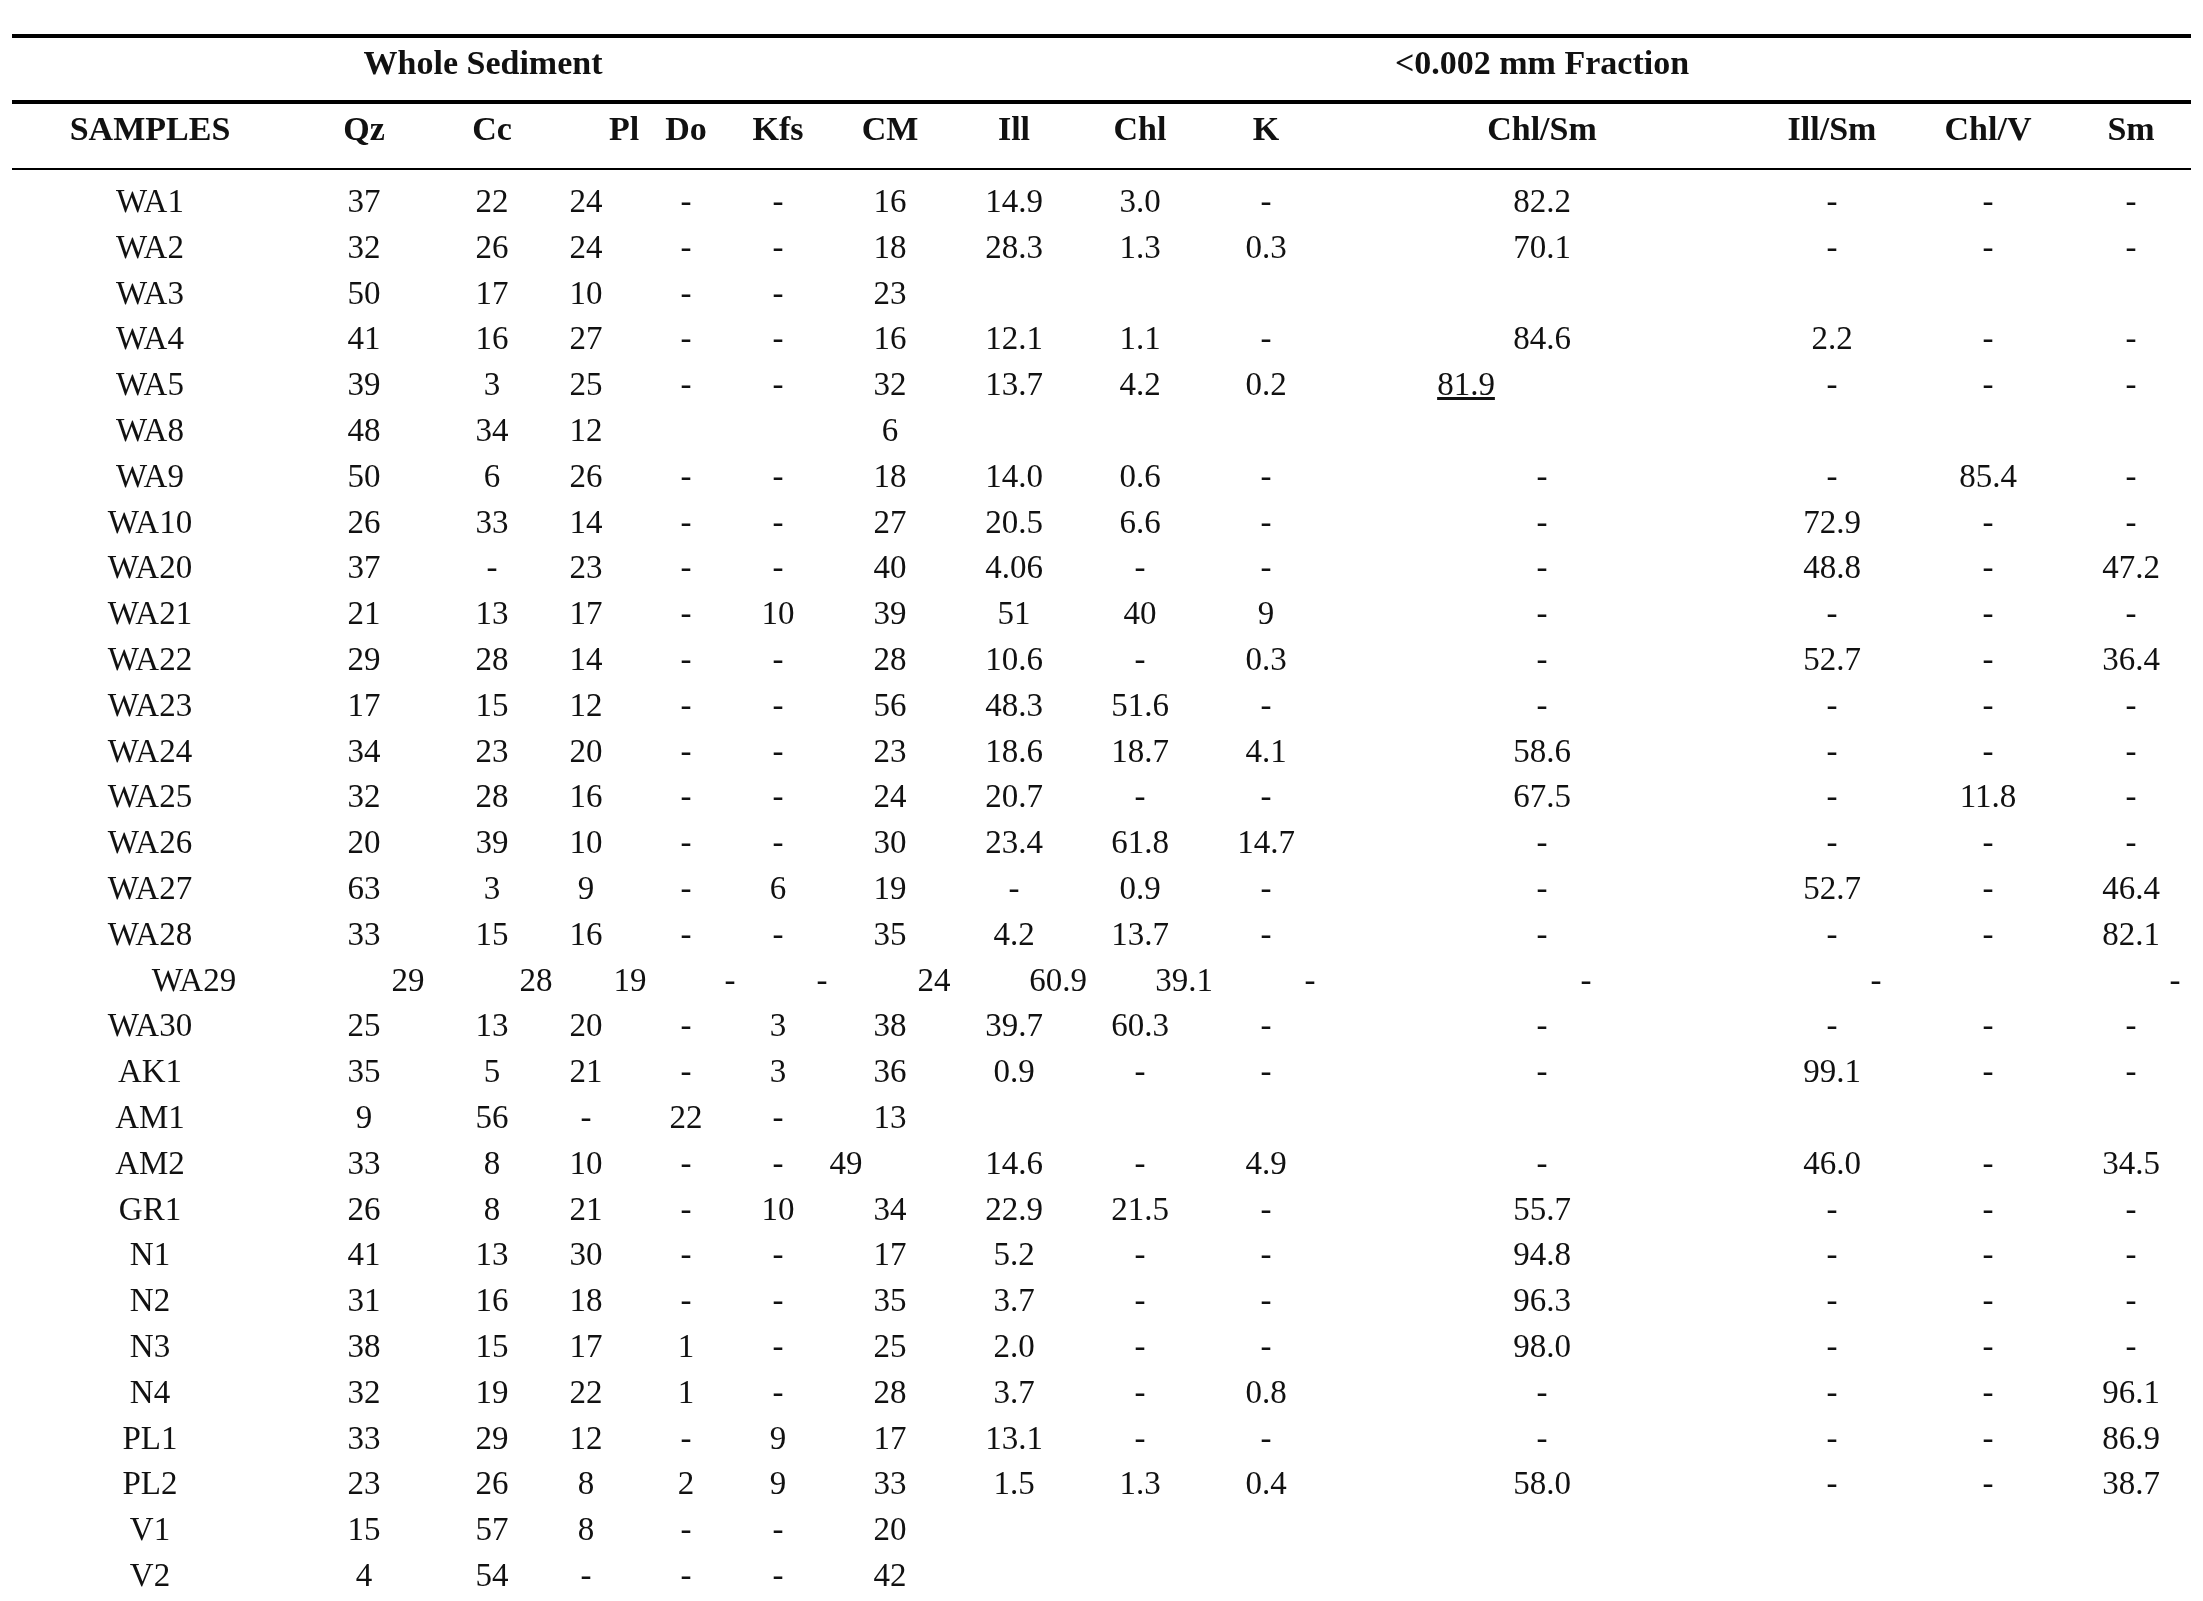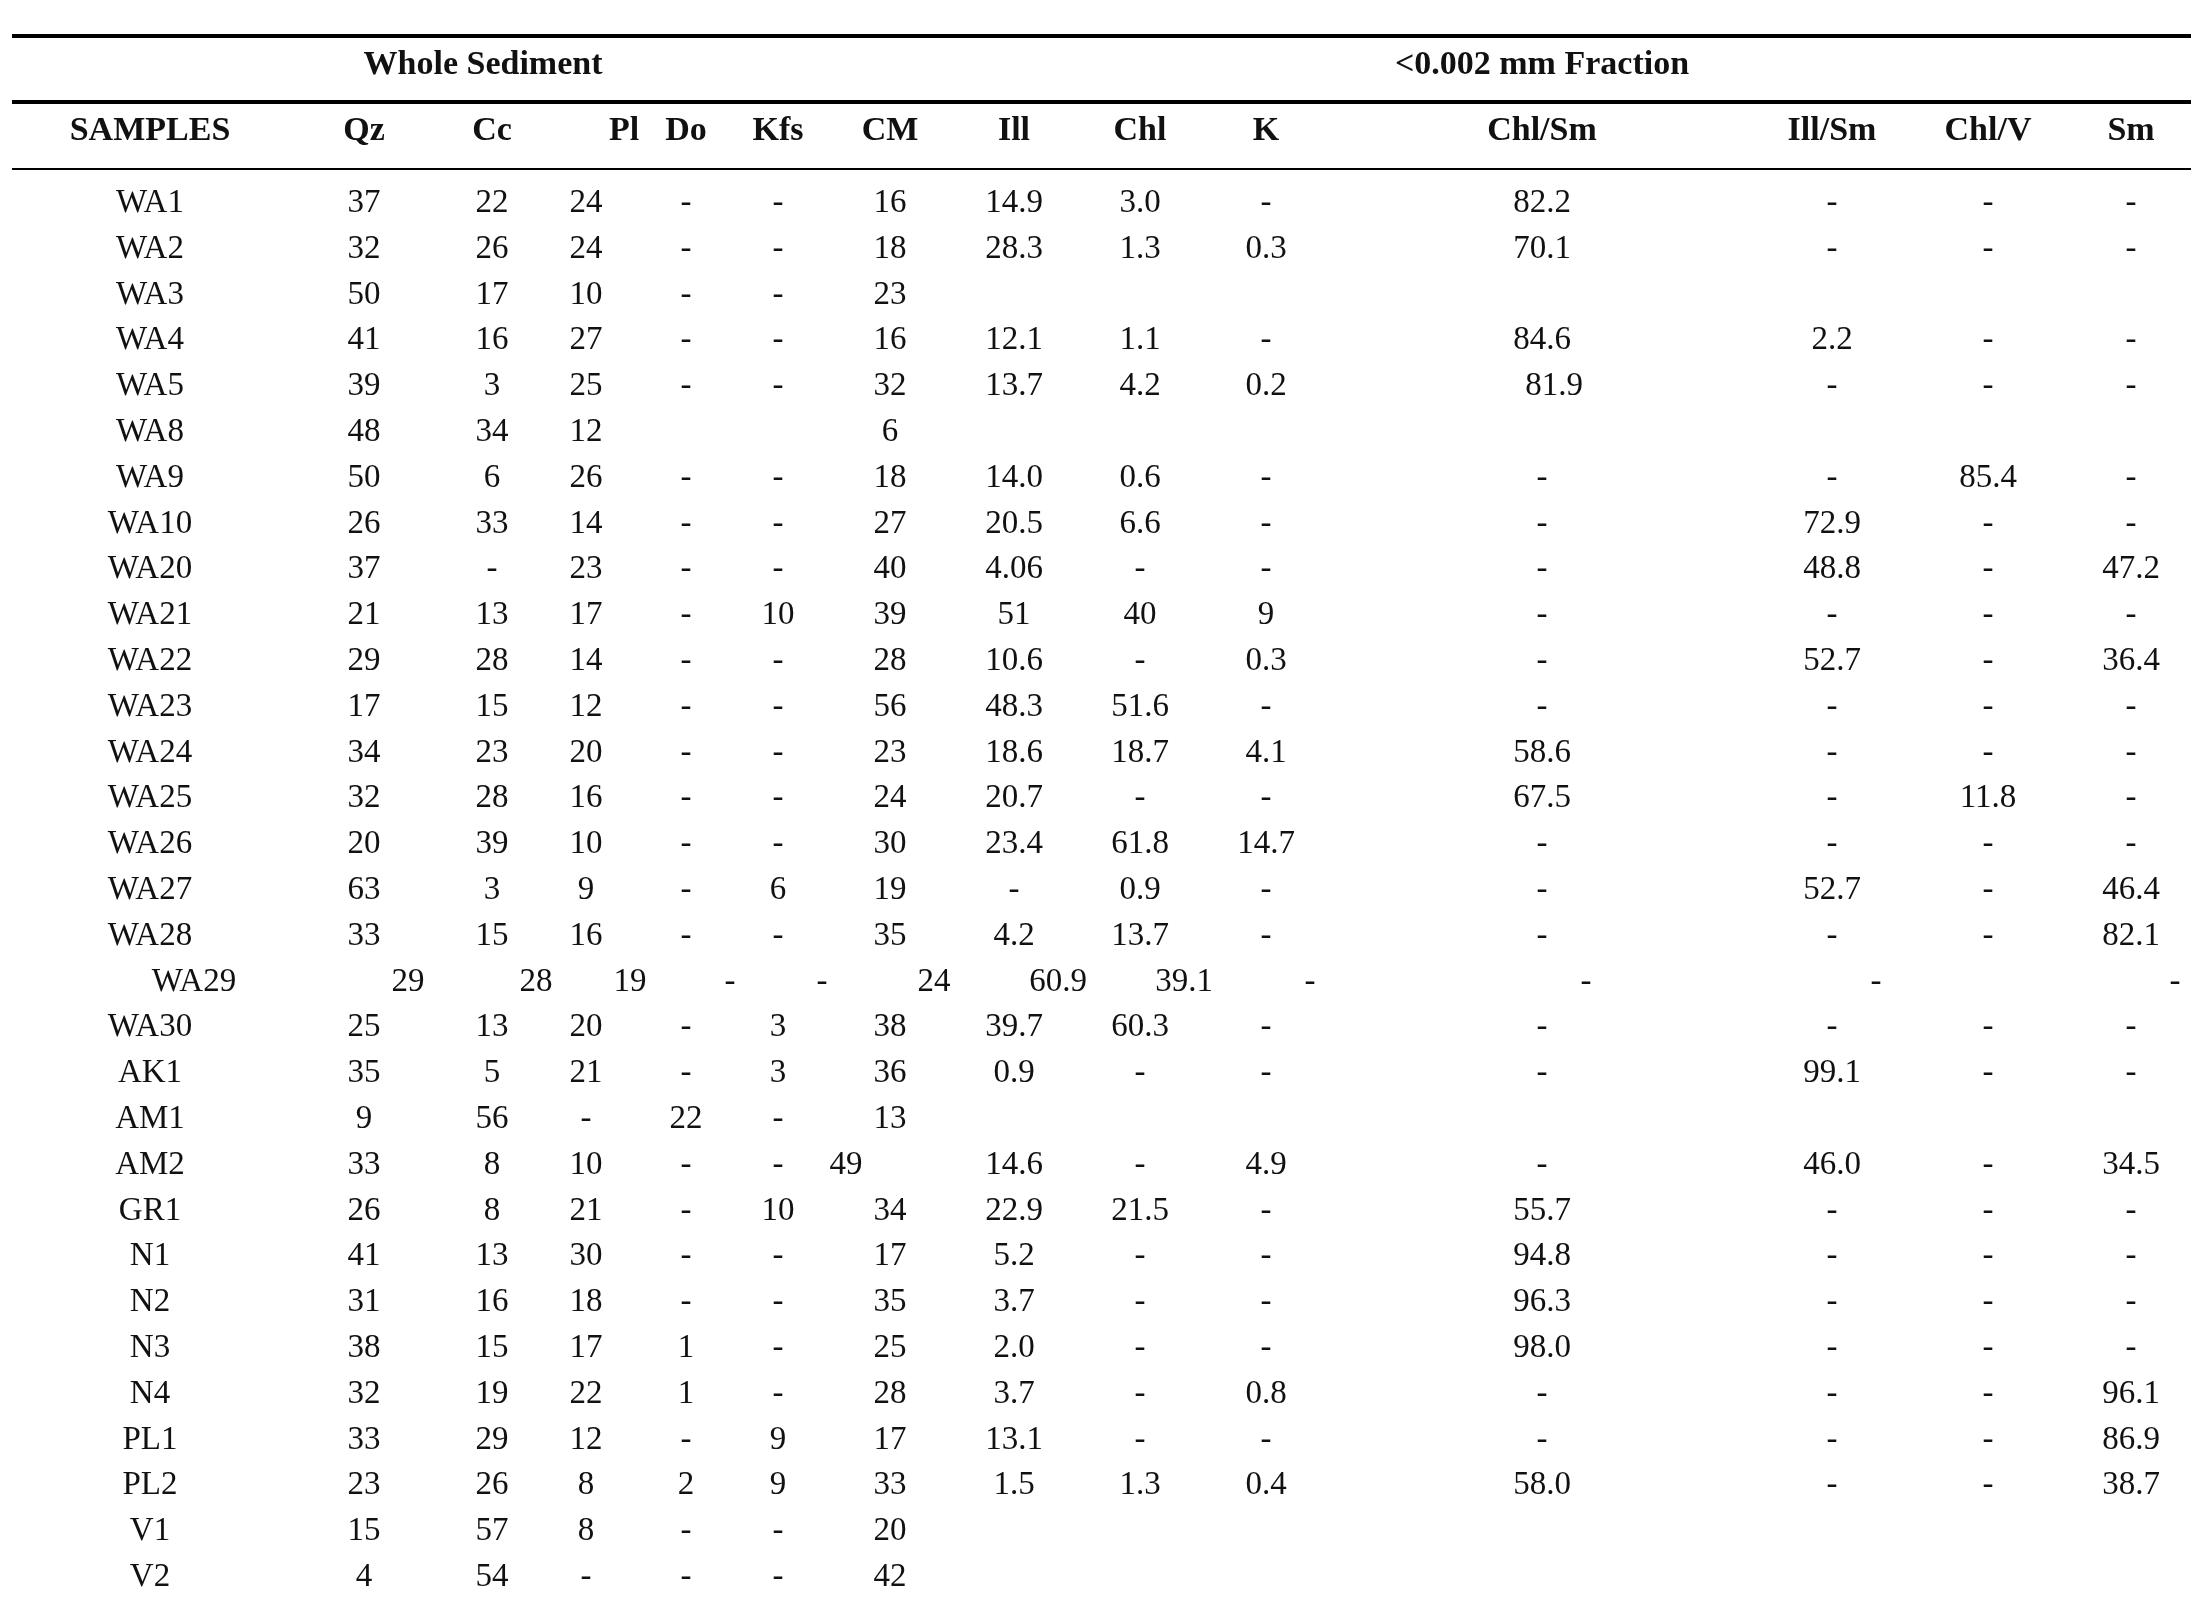--- a/index.html
+++ b/index.html
@@ -124,21 +124,21 @@
         <div class="cell" style="left: 150px;">WA5</div>
         <div class="cell" style="left: 364px;">39</div>
         <div class="cell" style="left: 492px;">3</div>
         <div class="cell" style="left: 586px;">25</div>
         <div class="cell" style="left: 686px;">-</div>
         <div class="cell" style="left: 778px;">-</div>
         <div class="cell" style="left: 890px;">32</div>
         <div class="cell" style="left: 1014px;">13.7</div>
         <div class="cell" style="left: 1140px;">4.2</div>
         <div class="cell" style="left: 1266px;">0.2</div>
-        <div class="cell" style="left: 1554px;">81.9</div>
+        <div class="cell" style="left: 1466px; text-decoration: underline;">81.9</div>
         <div class="cell" style="left: 1832px;">-</div>
         <div class="cell" style="left: 1988px;">-</div>
         <div class="cell" style="left: 2131px;">-</div>
       </div>
       <div class="row" style="top: 407px;">
         <div class="cell" style="left: 150px;">WA8</div>
         <div class="cell" style="left: 364px;">48</div>
         <div class="cell" style="left: 492px;">34</div>
         <div class="cell" style="left: 586px;">12</div>
         <div class="cell" style="left: 686px;"></div>

